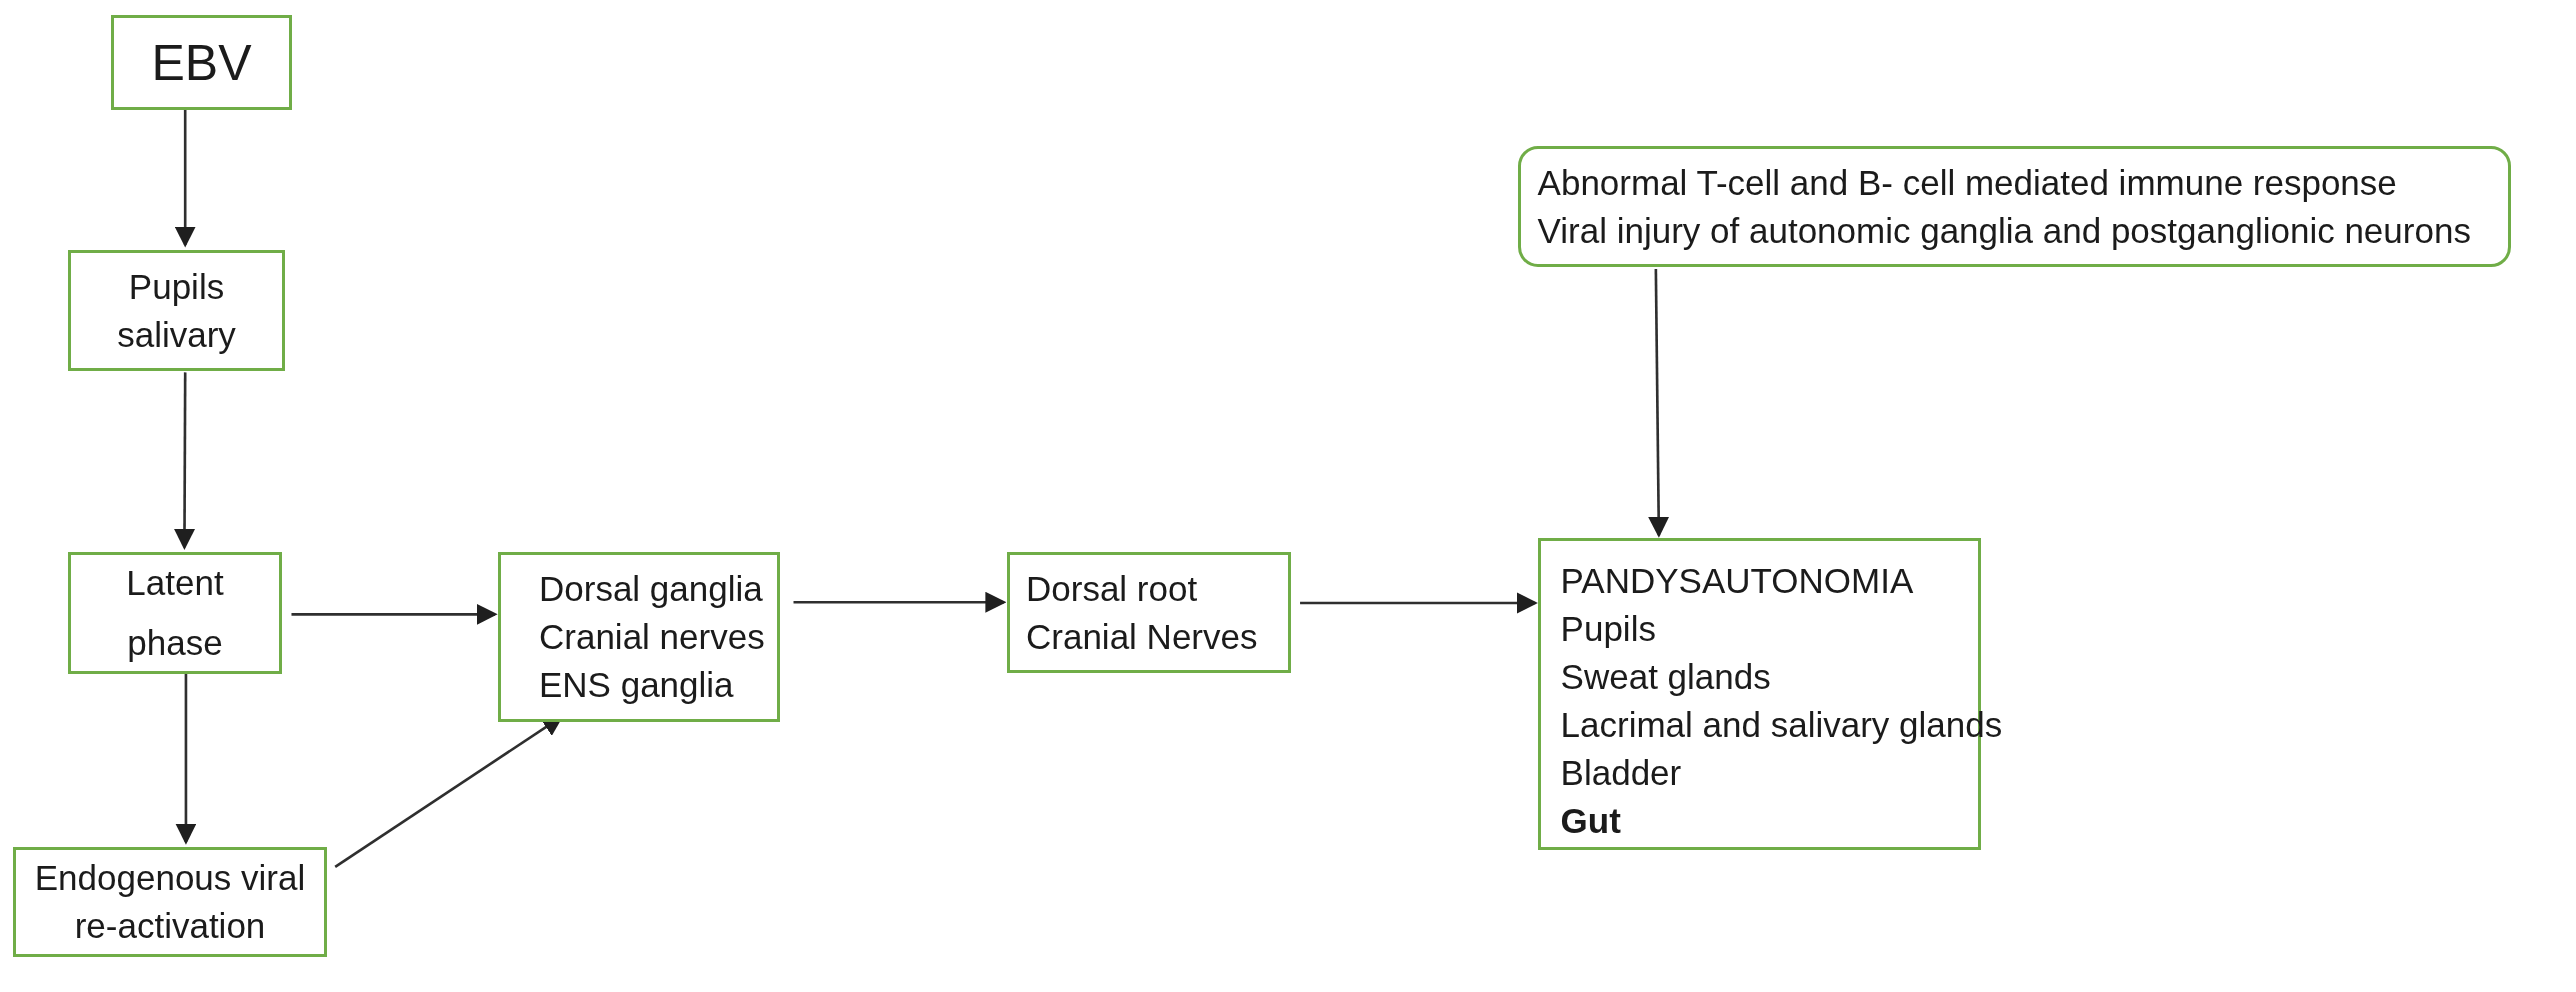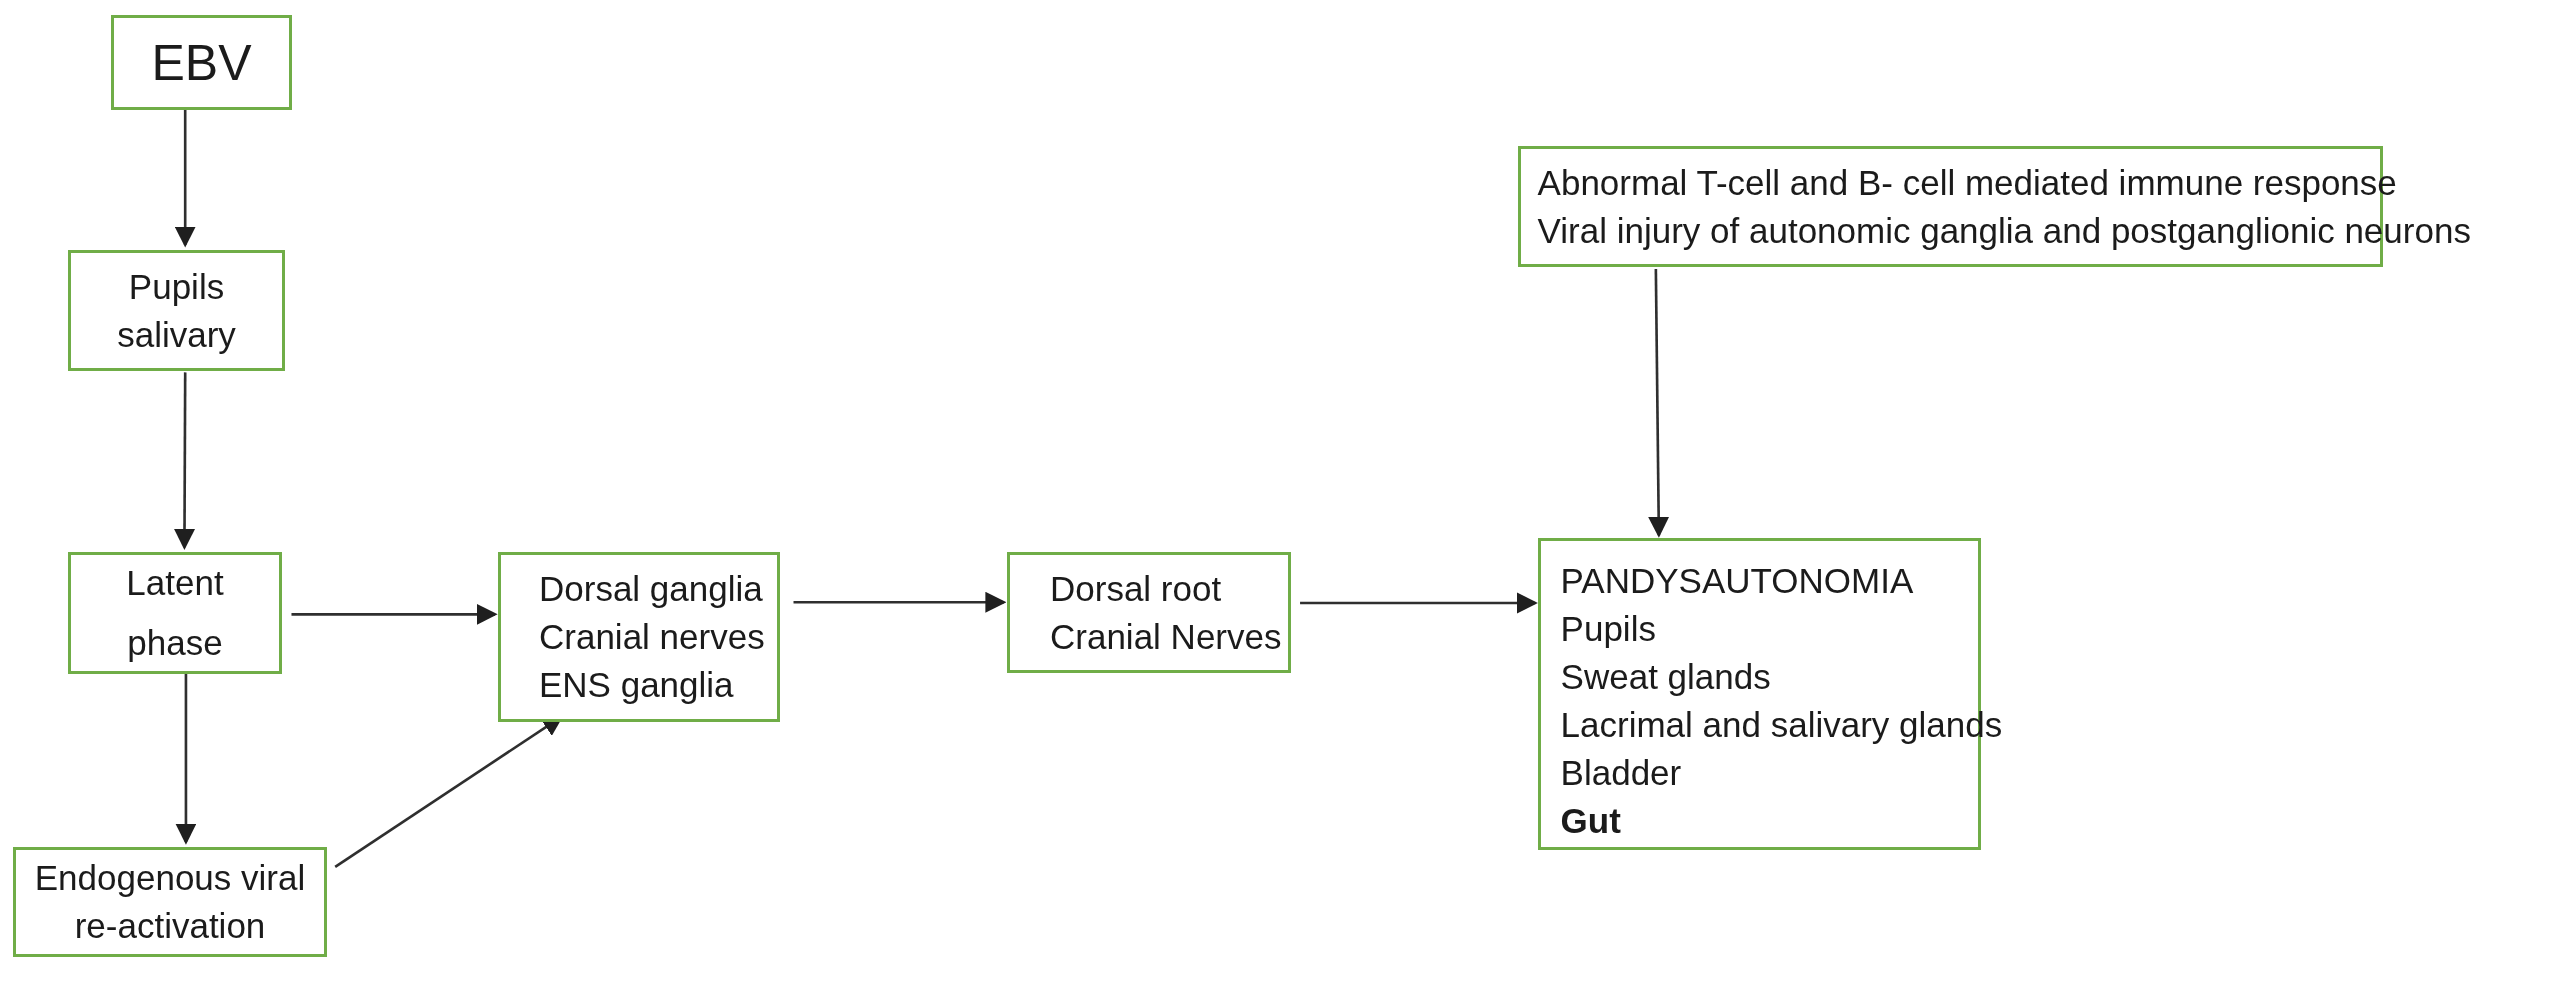--- a/index.html
+++ b/index.html
@@ -48,23 +48,23 @@
     white-space: nowrap;
   }
   .bold { font-weight: bold; }
 
   
   #node-ebv            { left: 111px;  top: 15px;   width: 181px;  height: 95px; font-size: 50px; }
   #node-primary        { left: 68px;   top: 250px;  width: 217px;  height: 121px; }
   #node-latent         { left: 68px;   top: 552px;  width: 214px;  height: 122px; gap: 12px; }
   #node-endogenous     { left: 13px;   top: 847px; width: 314px;  height: 110px; }
   #node-dorsal-ganglia { left: 498px;  top: 552px;  width: 282px;  height: 170px; padding-left: 38px; }
-  #node-dorsal-root    { left: 1007px; top: 552px;  width: 284px;  height: 121px; padding-left: 40px; }
+  #node-dorsal-root    { left: 1007px; top: 552px;  width: 284px;  height: 121px; padding-left: 16px; }
   #node-pandys         { left: 1538px; top: 538px;  width: 443px;  height: 312px; padding-left: 19.6px; justify-content: center; padding-top: 13.6px; }
-  #node-immune         { left: 1518px; top: 146px;  width: 865px; height: 121px; padding-left: 16.6px; }
+  #node-immune         { left: 1518px; top: 146px;  width: 993px; height: 121px; padding-left: 16.6px; border-radius: 20px; }
 </style>
 </head>
 <body>
 
 <div id="canvas">
 
   <svg id="connectors" viewBox="0 0 3416 1316" xmlns="http://www.w3.org/2000/svg">
     <defs>
       <marker id="arrowhead" markerWidth="8" markerHeight="8" refX="7" refY="4" orient="auto" markerUnits="strokeWidth">
         <path d="M0,0 L8,4 L0,8 Z" fill="#1f1f1f"></path>

